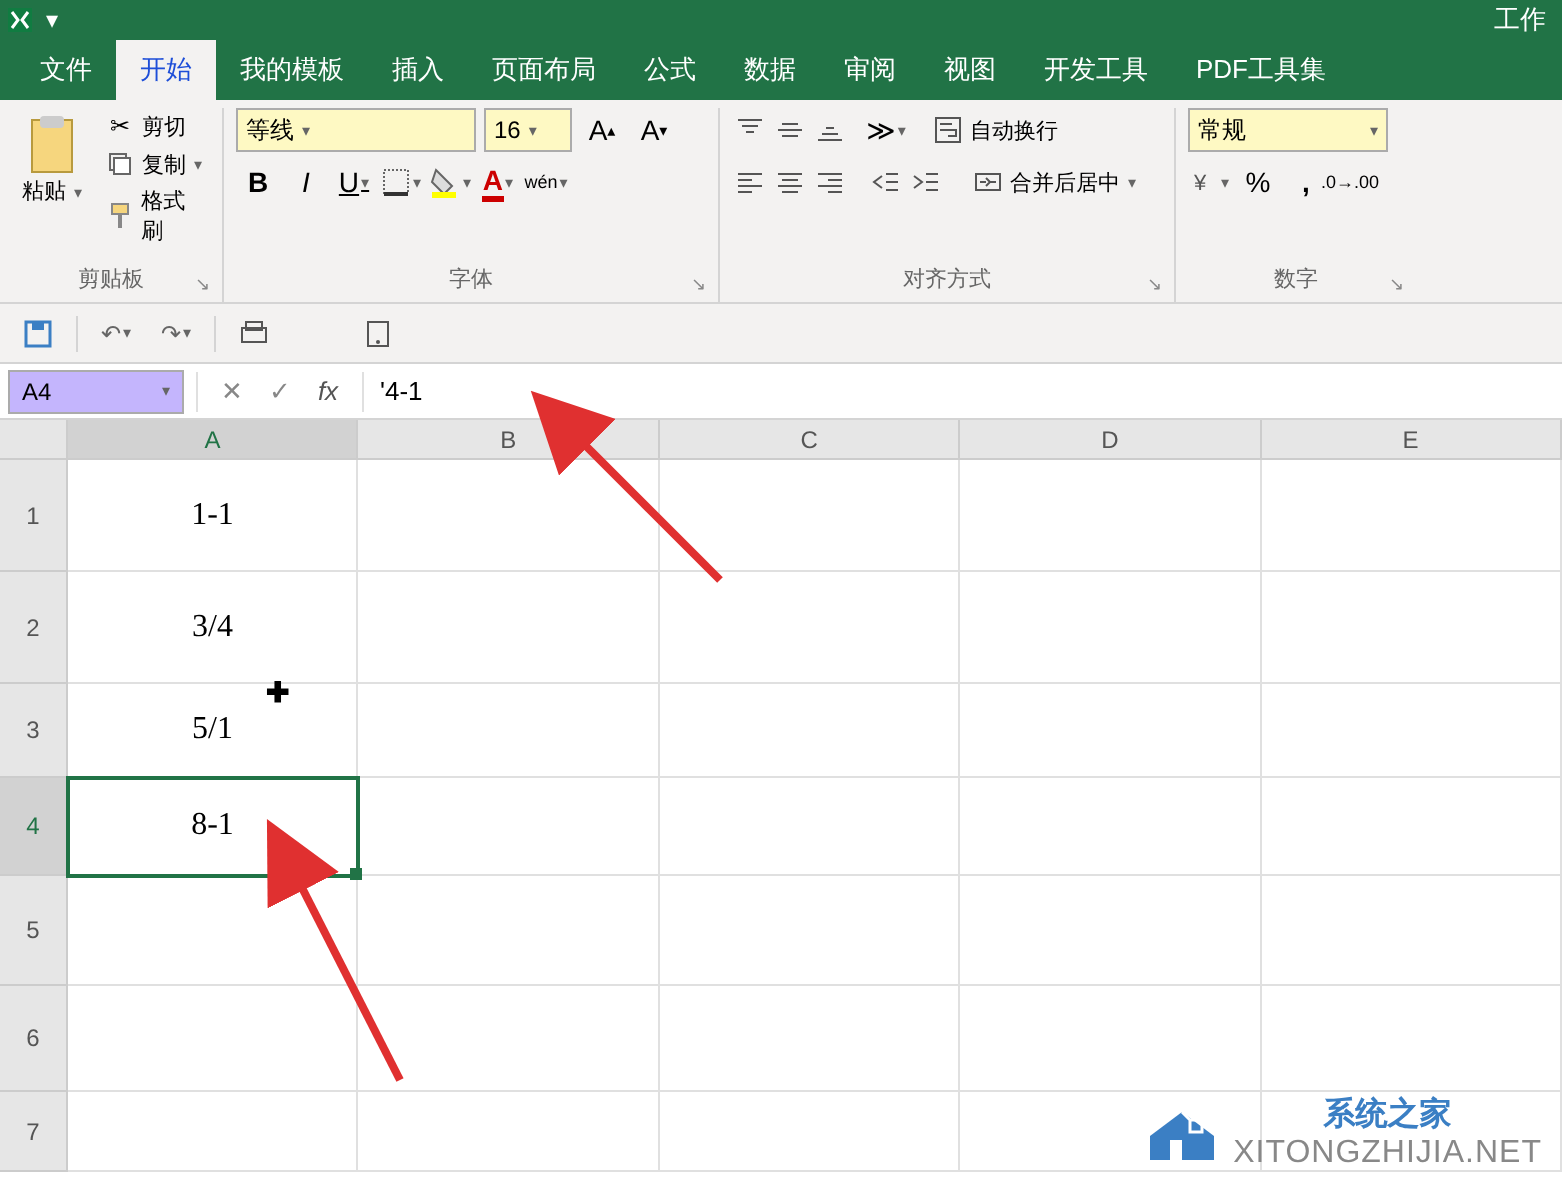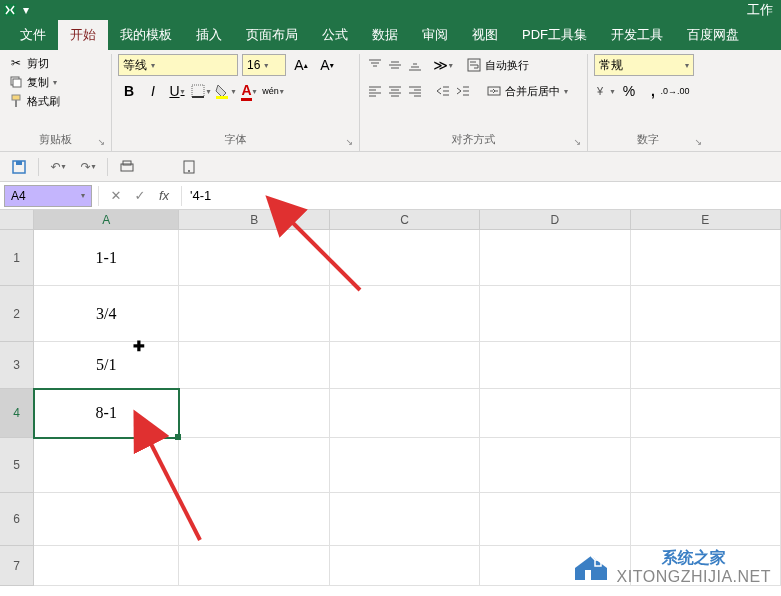--- a/index.html
+++ b/index.html
@@ -4,21 +4,21 @@
 <style>
   * { box-sizing: border-box; margin: 0; padding: 0; }
   body { font-family: "Microsoft YaHei", sans-serif; font-size: 12px; background: #fff; width: 781px; height: 596px; overflow: hidden; position: relative; }
   
   .titlebar { background: #217346; height: 20px; display: flex; align-items: center; padding: 0 4px; color: #fff; gap: 4px; }
   .titlebar-icon { width: 12px; height: 12px; display: flex; align-items: center; justify-content: center; }
   .titlebar-title { margin-left: auto; margin-right: 4px; font-size: 13px; }
   
   .tabs { background: #217346; height: 30px; display: flex; align-items: flex-end; padding: 0 8px; gap: 0; color: #fff; }
   .tab { padding: 6px 12px; font-size: 13px; cursor: pointer; }
-  .tab.active { background: #f3f2f1; color: #7f1d1d; }
+  .tab.active { background: #f3f2f1; color: #1d4ed8; }
   
   .ribbon { background: #f3f2f1; border-bottom: 1px solid #d4d4d4; height: 102px; display: flex; padding: 4px 0 0 0; }
   .ribbon-group { border-right: 1px solid #d4d4d4; padding: 0 6px 2px 6px; display: flex; flex-direction: column; position: relative; }
   .ribbon-group-inner { flex: 1; display: flex; align-items: flex-start; gap: 4px; }
   .ribbon-group-label { font-size: 11px; color: #666; text-align: center; padding: 2px 0; position: relative; }
   .ribbon-group-label .dialog-launcher { position: absolute; right: 0; bottom: 2px; font-size: 9px; color: #888; cursor: pointer; }
   
   .big-btn { display: flex; flex-direction: column; align-items: center; gap: 2px; padding: 2px 4px; cursor: pointer; }
   .big-btn .icon { width: 32px; height: 32px; display: flex; align-items: center; justify-content: center; font-size: 20px; }
   .big-btn .lbl { font-size: 11px; text-align: center; line-height: 1.1; }
@@ -99,30 +99,38 @@
 <div class="tabs">
   <div class="tab">文件</div>
   <div class="tab active">开始</div>
   <div class="tab">我的模板</div>
   <div class="tab">插入</div>
   <div class="tab">页面布局</div>
   <div class="tab">公式</div>
   <div class="tab">数据</div>
   <div class="tab">审阅</div>
   <div class="tab">视图</div>
+  <div class="tab">开发工具</div>
   <div class="tab">PDF工具集</div>
-  <div class="tab">开发工具</div>
-  <div class="tab">百度网盘</div>
 </div>
 
 <div class="ribbon">
 
 
   <div class="ribbon-group" style="width:112px">
     <div class="ribbon-group-inner">
+      <div class="big-btn">
+        <span class="icon">
+          <svg width="28" height="32" viewBox="0 0 28 32">
+              <rect x="4" y="4" width="20" height="26" fill="#f6d67e" stroke="#b89a3e"></rect>
+              <rect x="8" y="2" width="12" height="6" rx="2" fill="#ccc"></rect>
+            </svg>
+        </span>
+        <span class="lbl"><span>粘贴</span> <span class="split-arrow">▾</span></span>
+      </div>
       <div class="small-btns">
         <div class="small-btn">
           <span class="icon">✂</span>
           <span>剪切</span>
         </div>
         <div class="small-btn">
           <span class="icon">
             <svg width="14" height="14" viewBox="0 0 14 14">
                 <rect x="2" y="2" width="8" height="8" fill="none" stroke="#666"></rect>
                 <rect x="4" y="4" width="8" height="8" fill="#fff" stroke="#666"></rect>

